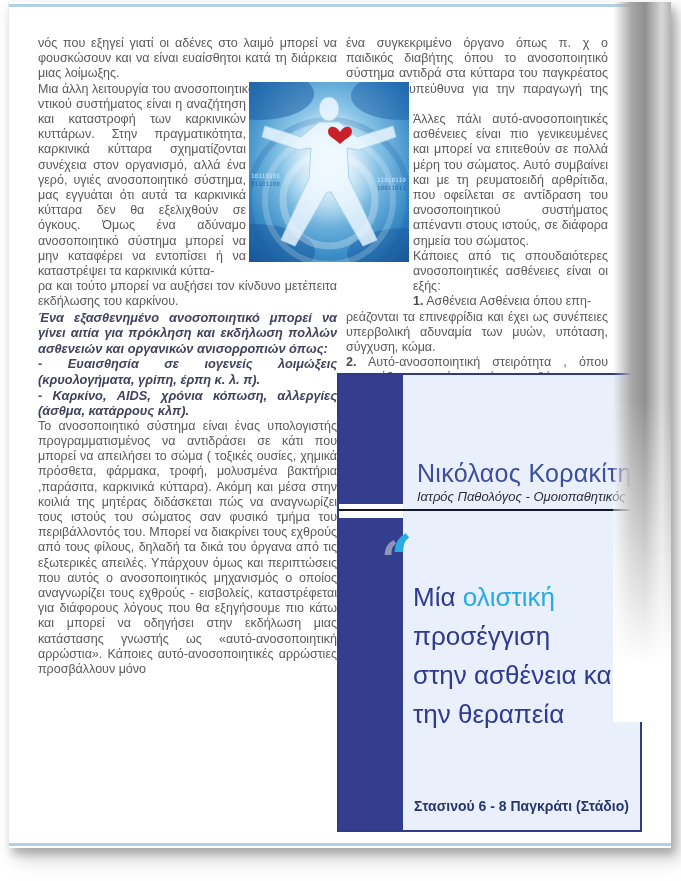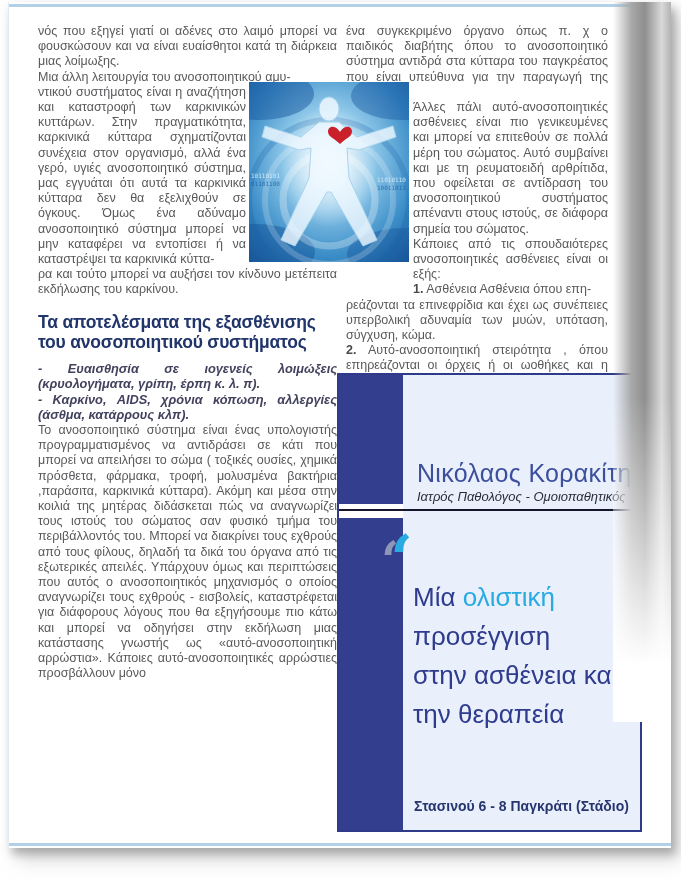--- a/index.html
+++ b/index.html
@@ -16,21 +16,21 @@
   .curl-band{
     position:absolute;right:0;top:0;width:58px;height:720px;z-index:4;pointer-events:none;
     background-image:
       linear-gradient(to bottom, rgba(255,255,255,0) 55%, #ffffff 92%),
       linear-gradient(to right, rgba(190,190,190,0) 0%, #a8a8a8 32%, #8f8f8f 55%, #d9d9d9 84%, #b3b3b3 100%);
   }
   .rule-top{position:absolute;left:0;right:0;top:2px;height:3px;background:#b3d1e6;}
   .rule-bottom{position:absolute;left:0;right:0;bottom:2px;height:3px;background:#b3d1e6;}
 
   
-  .col{position:absolute;top:22px;z-index:1;}
+  .col{position:absolute;top:34px;z-index:1;}
   .col-left{left:29px;width:299px;}
   .col-right{left:337px;width:262px;}
   .col p{margin:0;font-size:12.5px;line-height:15.2px;color:#58595b;text-align:justify;}
   .narrow-left{width:208px;}
   .narrow-right{padding-left:67px;}
   .heading{margin:14px 0 9px 0;color:#21356b;font-weight:bold;font-size:17.5px;line-height:20px;letter-spacing:-0.2px;}
   .heading span{display:block;}
   .lead p{font-weight:bold;font-style:italic;color:#42425e;font-size:12.8px;line-height:15.6px;}
   .num{font-weight:bold;color:#4a4a4c;}
 
@@ -63,25 +63,22 @@
 
 <div class="page">
   <div class="rule-top"></div>
   <div class="rule-bottom"></div>
 
   <div class="col col-left">
     <p>νός που εξηγεί γιατί οι αδένες στο λαιμό μπορεί να φουσκώσουν και να είναι ευαίσθητοι κατά τη διάρκεια μιας λοίμωξης.</p>
     <p>Μια άλλη λειτουργία του ανοσοποιητικού αμυ-</p>
     <p class="narrow-left">ντικού συστήματος είναι η αναζήτηση και καταστροφή των καρκινικών κυττάρων. Στην πραγματικότητα, καρκινικά κύτταρα σχηματίζονται συνέχεια στον οργανισμό, αλλά ένα γερό, υγιές ανοσοποιητικό σύστημα, μας εγγυάται ότι αυτά τα καρκινικά κύτταρα δεν θα εξελιχθούν σε όγκους. Όμως ένα αδύναμο ανοσοποιητικό σύστημα μπορεί να μην καταφέρει να εντοπίσει ή να καταστρέψει τα καρκινικά κύττα-</p>
     <p>ρα και τούτο μπορεί να αυξήσει τον κίνδυνο μετέπειτα εκδήλωσης του καρκίνου.</p>
-    <div class="heading">
-      <span>Τα αποτελέσματα της εξασθένισης</span>
-      <span>του ανοσοποιητικού συστήματος</span>
-    </div>
     <div class="lead">
+      <p>Ένα εξασθενημένο ανοσοποιητικό μπορεί να γίνει αιτία για πρόκληση και εκδήλωση πολλών ασθενειών και οργανικών ανισορροπιών όπως:</p>
       <p>- Ευαισθησία σε ιογενείς λοιμώξεις (κρυολογήματα, γρίπη, έρπη κ. λ. π).</p>
       <p>- Καρκίνο, AIDS, χρόνια κόπωση, αλλεργίες (άσθμα, κατάρρους κλπ).</p>
     </div>
     <p>Το ανοσοποιητικό σύστημα είναι ένας υπολογιστής προγραμματισμένος να αντιδράσει σε κάτι που μπορεί να απειλήσει το σώμα ( τοξικές ουσίες, χημικά πρόσθετα, φάρμακα, τροφή, μολυσμένα βακτήρια ,παράσιτα, καρκινικά κύτταρα). Ακόμη και μέσα στην κοιλιά της μητέρας διδάσκεται πώς να αναγνωρίζει τους ιστούς του σώματος σαν φυσικό τμήμα του περιβάλλοντός του. Μπορεί να διακρίνει τους εχθρούς από τους φίλους, δηλαδή τα δικά του όργανα από τις εξωτερικές απειλές. Υπάρχουν όμως και περιπτώσεις που αυτός ο ανοσοποιητικός μηχανισμός ο οποίος αναγνωρίζει τους εχθρούς - εισβολείς, καταστρέφεται για διάφορους λόγους που θα εξηγήσουμε πιο κάτω και μπορεί να οδηγήσει στην εκδήλωση μιας κατάστασης γνωστής ως «αυτό-ανοσοποιητική αρρώστια». Κάποιες αυτό-ανοσοποιητικές αρρώστιες προσβάλλουν μόνο</p>
   </div>
 
   <div class="col col-right">
     <p>ένα συγκεκριμένο όργανο όπως π. χ ο παιδικός διαβήτης όπου το ανοσοποιητικό σύστημα αντιδρά στα κύτταρα του παγκρέατος που είναι υπεύθυνα για την παραγωγή της ινσουλίνης.</p>
     <div class="narrow-right">
       <p>Άλλες πάλι αυτό-ανοσοποιητικές ασθένειες είναι πιο γενικευμένες και μπορεί να επιτεθούν σε πολλά μέρη του σώματος. Αυτό συμβαίνει και με τη ρευματοειδή αρθρίτιδα, που οφείλεται σε αντίδραση του ανοσοποιητικού συστήματος απέναντι στους ιστούς, σε διάφορα σημεία του σώματος.</p>

